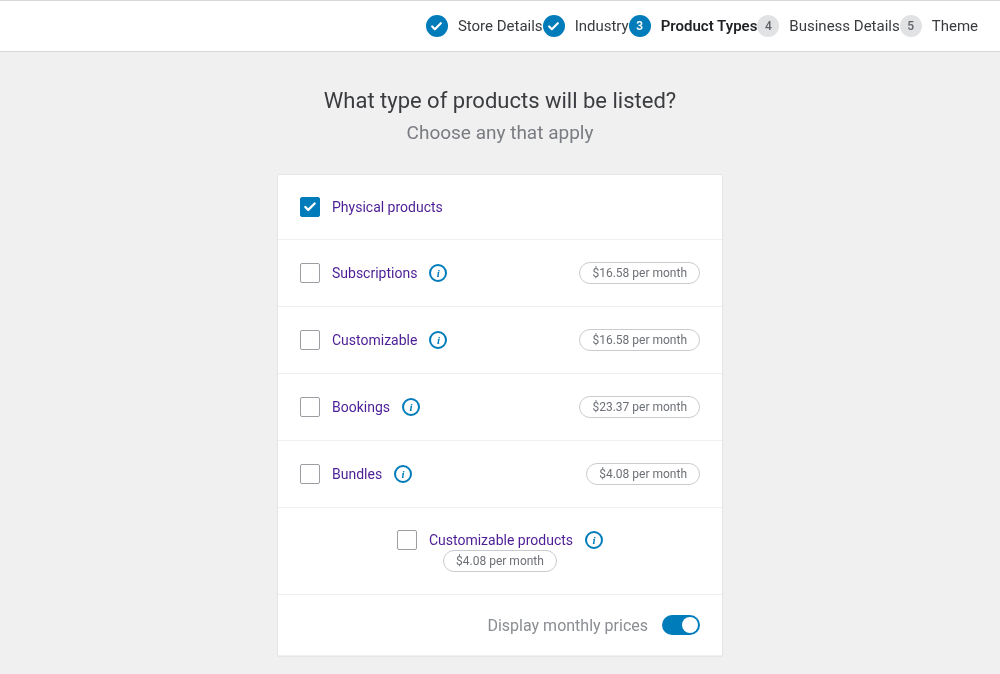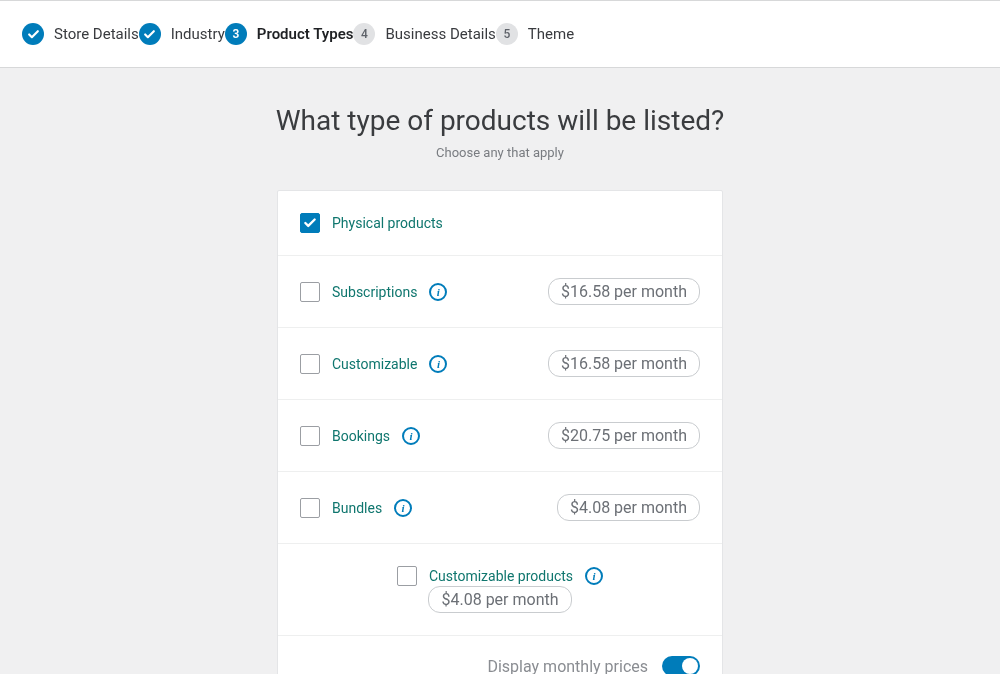--- a/index.html
+++ b/index.html
@@ -13,23 +13,23 @@
       width: 1000px;
       height: 674px;
       overflow: hidden;
     }
     .stepper {
       background: #fff;
       border-top: 1px solid #d7d8d9;
       border-bottom: 1px solid #d7d8d9;
       display: flex;
       align-items: center;
-      justify-content: flex-start;
+      justify-content: flex-end;
       padding: 0 22px;
-      height: 68px;
+      height: 52px;
     }
     .step {
       display: flex;
       align-items: center;
       gap: 10px;
       cursor: pointer;
     }
     .step-badge {
       width: 22px;
       height: 22px;
@@ -65,26 +65,26 @@
       width: 13px;
       height: 13px;
     }
     .main {
       display: flex;
       flex-direction: column;
       align-items: center;
       padding-top: 36px;
     }
     .page-title {
-      font-size: 28px;
+      font-size: 22px;
       font-weight: 400;
       color: #3a3c3f;
     }
     .page-subtitle {
-      font-size: 13px;
+      font-size: 19px;
       color: #797c81;
       margin-top: 8px;
     }
     .card {
       margin-top: 30px;
       width: 446px;
       background: #fff;
       border: 1px solid #e4e5e7;
       border-radius: 2px;
     }
@@ -116,42 +116,42 @@
     .checkbox.checked {
       background: #007cba;
       border-color: #007cba;
     }
     .checkbox.checked svg {
       width: 14px;
       height: 14px;
     }
     .product-label {
       font-size: 14px;
-      color: #0f766e;
+      color: #4c1d95;
     }
     .info-icon {
       width: 18px;
       height: 18px;
       border: 2px solid #007cba;
       border-radius: 50%;
       display: flex;
       align-items: center;
       justify-content: center;
       color: #007cba;
       font-size: 11px;
       font-weight: 700;
       font-family: Georgia, serif;
       font-style: italic;
       cursor: pointer;
     }
     .price-pill {
       border: 1px solid #c9cccf;
       border-radius: 12px;
       padding: 3px 12px;
-      font-size: 16px;
+      font-size: 12px;
       color: #6c7076;
     }
     .toggle-row {
       display: flex;
       align-items: center;
       justify-content: flex-end;
       gap: 14px;
       padding: 20px 22px;
       border-bottom: 1px solid #eeefef;
     }
@@ -246,21 +246,21 @@
       </div>
       <span class="price-pill">$16.58 per month</span>
     </div>
 
     <div class="product-row">
       <div class="product-left">
         <div class="checkbox"></div>
         <span class="product-label">Bookings</span>
         <span class="info-icon">i</span>
       </div>
-      <span class="price-pill">$20.75 per month</span>
+      <span class="price-pill">$23.37 per month</span>
     </div>
 
     <div class="product-row">
       <div class="product-left">
         <div class="checkbox"></div>
         <span class="product-label">Bundles</span>
         <span class="info-icon">i</span>
       </div>
       <span class="price-pill">$4.08 per month</span>
     </div>

